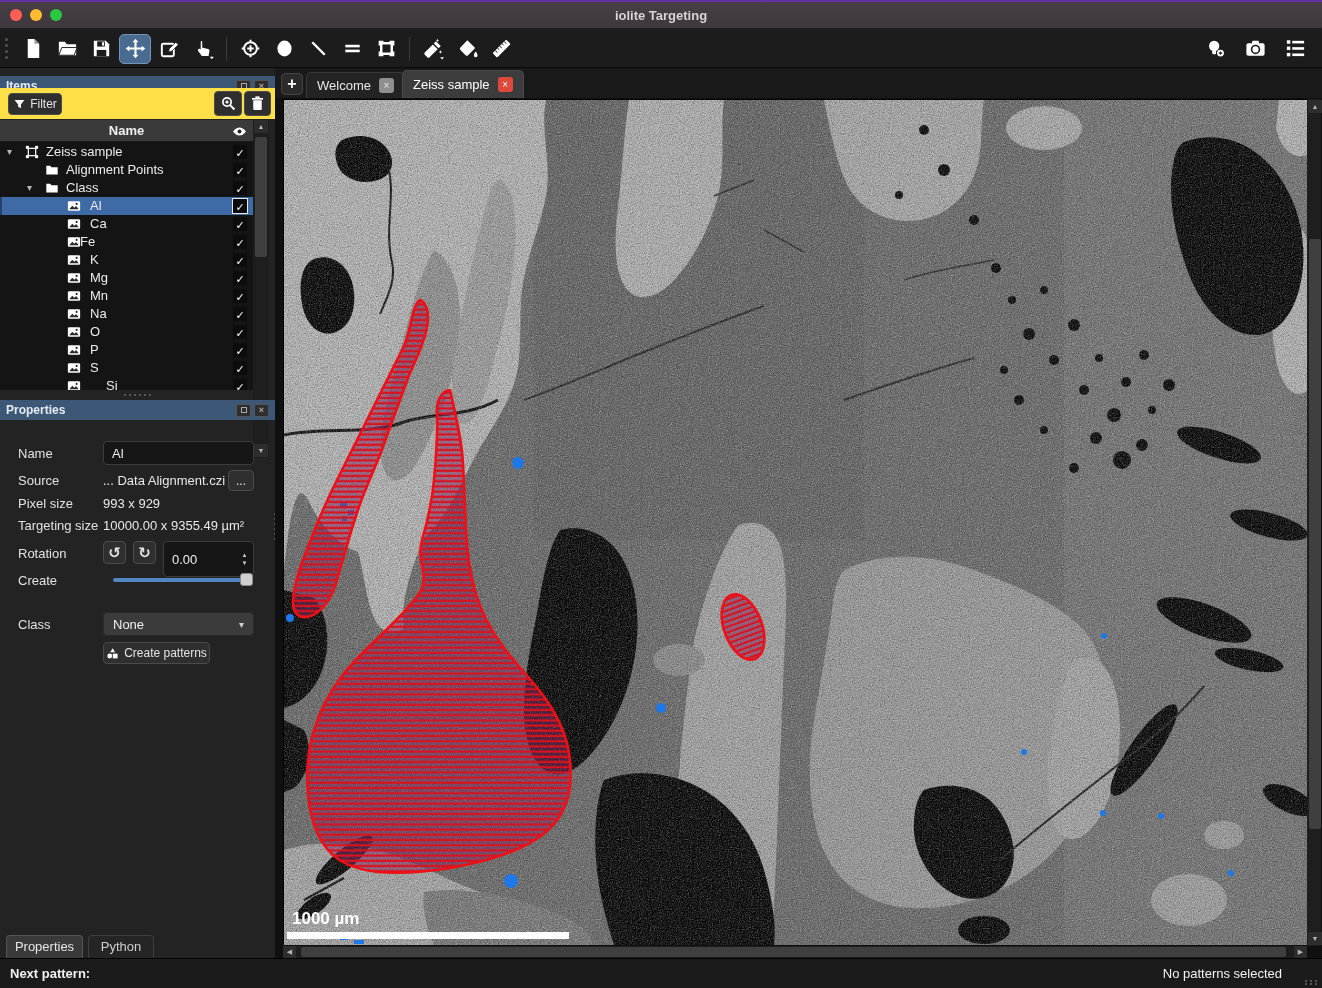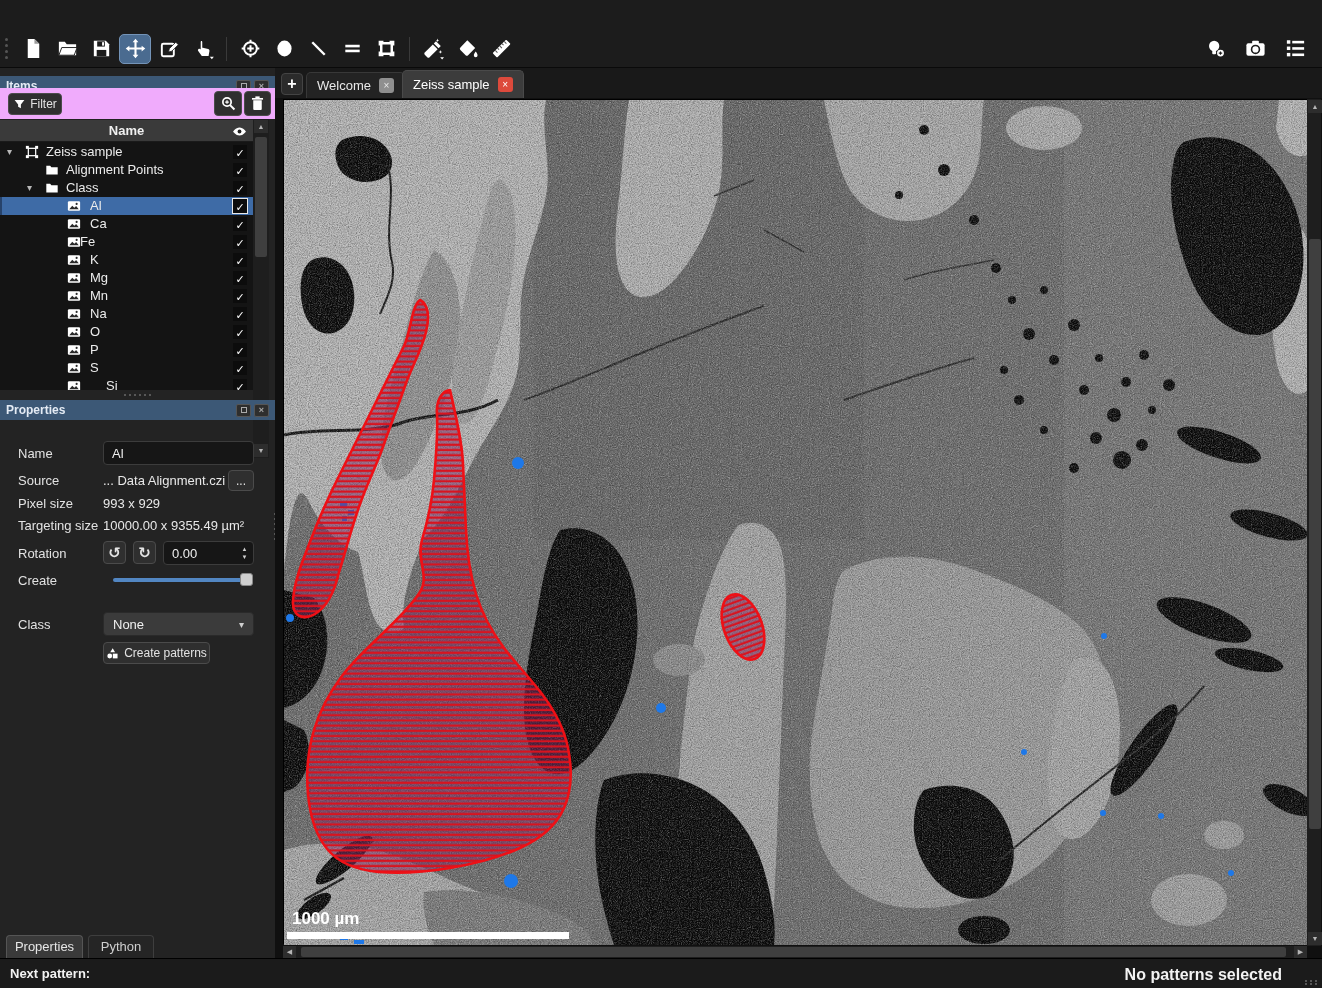--- a/index.html
+++ b/index.html
@@ -29,21 +29,21 @@
 
   
   .lpanel { position:absolute; left:0; top:68px; width:275px; height:890px; background:#232323; }
   .phead { position:absolute; left:0; width:275px; height:20px; background:#3c5876;
     display:flex; align-items:center; color:#e4ebf4; font-size:12px; font-weight:bold; padding:0 6px; }
   .phead .sp { flex:1; }
   .hbtn { width:15px; height:13px; background:#2e2e2e; border:1px solid #555; margin-left:3px;
     color:#aaa; font-size:9px; line-height:11px; text-align:center; border-radius:2px; }
   .fsq { display:inline-block; width:6px; height:6px; border:1px solid #aaa; margin-top:2px; }
 
-  .filter-row { position:absolute; left:0; top:20px; width:275px; height:31px; background:#f0abfc; }
+  .filter-row { position:absolute; left:0; top:20px; width:275px; height:31px; background:#fde047; }
   .btn { background:#2f2f2f; border:1px solid #4b4b4b; border-radius:4px; color:#e3e3e3;
     font-size:12px; display:flex; align-items:center; justify-content:center; }
   .filter-btn { position:absolute; left:8px; top:5px; width:54px; height:22px; gap:4px; }
   .sqbtn { position:absolute; top:3px; width:28px; height:25px; }
   .sqbtn svg { width:17px; height:17px; }
 
   .name-header { position:absolute; left:0; top:51px; width:253px; height:23px; background:#3a3a3a;
     border-top:1px solid #222; border-bottom:1px solid #1a1a1a; color:#f0f0f0;
     font-size:13px; font-weight:bold; text-align:center; line-height:22px; }
   .eye-col { position:absolute; right:5px; top:3px; width:17px; height:17px; }
@@ -111,21 +111,21 @@
   .canvas-wrap svg { display:block; }
   .vscroll-img { position:absolute; left:1032px; top:31px; width:14px; height:847px; background:#1e1e1e; }
   .hscroll-img { position:absolute; left:8px; top:878px; width:1024px; height:12px; background:#1e1e1e; }
   .hbtn2 { position:absolute; top:0; width:13px; height:12px; background:#2d2d2d; color:#b5b5b5;
     font-size:7px; text-align:center; line-height:12px; }
 
   
   .statusbar { position:absolute; left:0; top:958px; width:1322px; height:30px; background:#1b1b1b;
     border-top:1px solid #000; }
   .sb-label { position:absolute; left:10px; top:7px; color:#f2f2f2; font-size:13px; font-weight:bold; }
-  .sb-msg { position:absolute; right:40px; top:7px; color:#f2f2f2; font-size:16px;font-weight:bold; }
+  .sb-msg { position:absolute; right:40px; top:7px; color:#f2f2f2; font-size:13px; }
   .corner-grip { position:absolute; right:3px; bottom:3px; display:grid;
     grid-template-columns:repeat(3,4px); grid-gap:1px; }
   .corner-grip i { width:2px; height:2px; background:#555; }
   input::placeholder { color:#6f6f6f; }
 </style>
 </head>
 <body>
 
 <svg width="0" height="0" style="position:absolute">
 <defs>
@@ -246,20 +246,28 @@
   <symbol id="ic-shapes" viewBox="0 0 16 16">
         <path d="M8.2 1.6l3 5h-6z" fill="#fff"></path>
         <circle cx="4.6" cy="11" r="3" fill="#fff"></circle>
         <rect x="8.4" y="8.2" width="5.8" height="5.8" fill="#fff"></rect>
       </symbol>
 </defs>
 </svg>
 
 <div class="window">
 
+  <div class="titlebar">
+    <div class="tl-dots">
+      <span class="tl" style="background:#ff5f57"></span>
+      <span class="tl" style="background:#febc2e"></span>
+      <span class="tl" style="background:#28c840"></span>
+    </div>
+    <span class="title-text">iolite Targeting</span>
+  </div>
 
   <div class="toolbar">
     <span class="grip">
         <i></i>
         <i></i>
         <i></i>
         <i></i>
       </span>
     <button class="tbtn">
         <svg>
@@ -531,21 +539,21 @@
     <span class="form-label" style="top:450px">Targeting size</span>
     <span class="form-value" style="top:450px">10000.00 x 9355.49 µm²</span>
 
     <span class="form-label" style="top:478px">Rotation</span>
     <button class="btn" style="position:absolute;left:103px;top:473px;width:23px;height:23px;font-size:15px;font-weight:bold">
         <span>↺</span>
       </button>
     <button class="btn" style="position:absolute;left:133px;top:473px;width:23px;height:23px;font-size:15px;font-weight:bold">
         <span>↻</span>
       </button>
-    <span class="spin" style="left:163px;top:473px;width:91px;height:24px">
+    <span class="spin" style="left:163px;top:473px;width:91px;height:36px">
       <input value="0.00" style="">
       <span class="arrows">
           <span>▲</span>
           <span>▼</span>
         </span>
     </span>
 
     <span class="form-label" style="top:505px">Create</span>
     <div class="slider" style="top:504px">
       <div class="track"></div>

